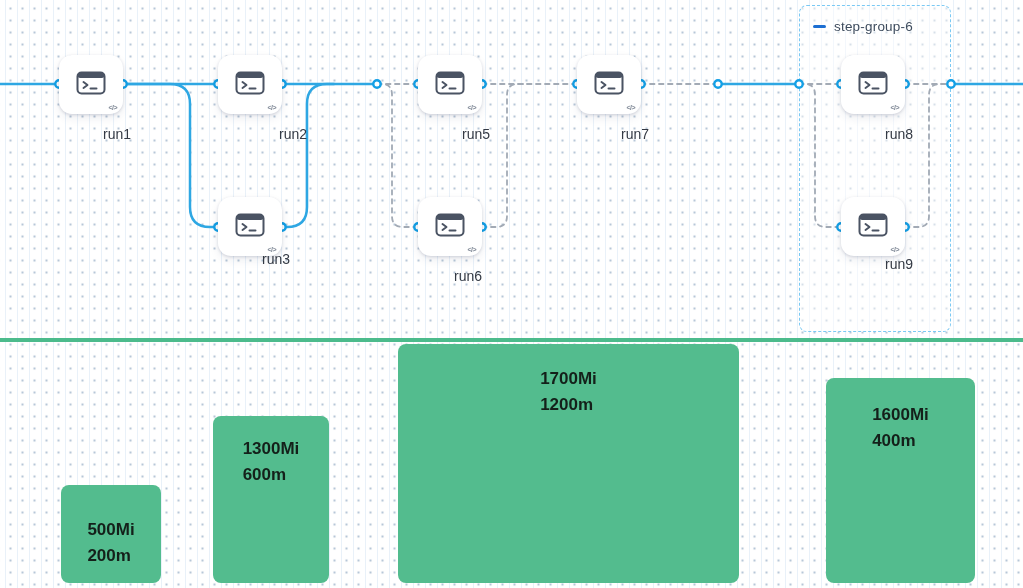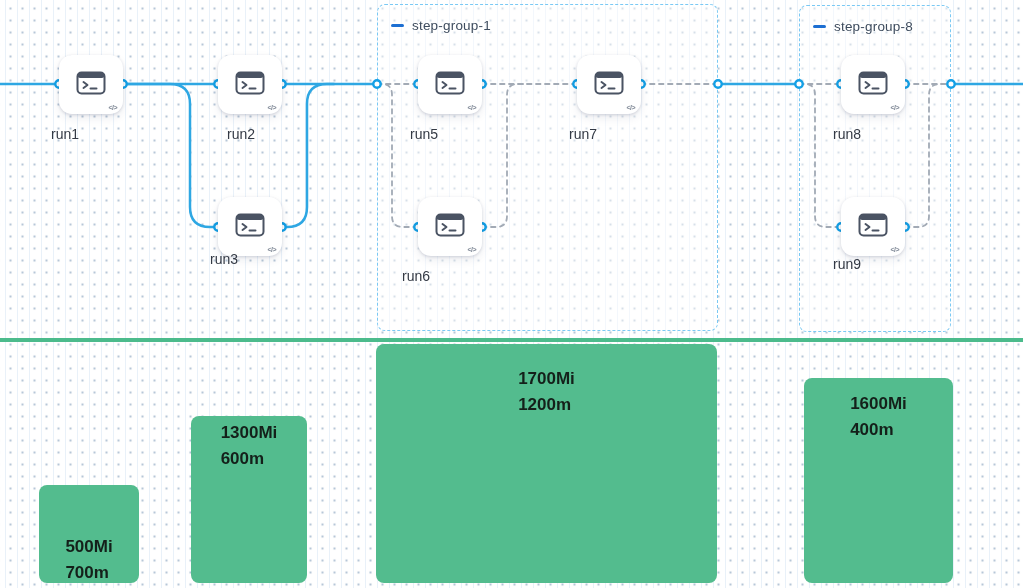--- a/index.html
+++ b/index.html
@@ -43,57 +43,51 @@
   }
   .node svg.term{position:absolute;left:17px;top:16px;}
   .code-badge{
     position:absolute;right:6px;bottom:3px;
     font-size:7px;font-weight:bold;color:#7e8795;letter-spacing:-0.5px;
   }
   .n-run1{left:59px;top:55px}.n-run2{left:218px;top:55px}.n-run3{left:218px;top:197px}
   .n-run5{left:418px;top:55px}.n-run6{left:418px;top:197px}.n-run7{left:577px;top:55px}
   .n-run8{left:841px;top:55px}.n-run9{left:841px;top:197px}
   .nlabel{
-    position:absolute;width:80px;text-align:left;
+    position:absolute;width:80px;text-align:right;
     font-size:14px;color:#333944;z-index:3;
   }
   .l-run1{left:51px;top:126px}.l-run2{left:227px;top:126px}.l-run3{left:210px;top:251px}
   .l-run5{left:410px;top:126px}.l-run6{left:402px;top:268px}.l-run7{left:569px;top:126px}
   .l-run8{left:833px;top:126px}.l-run9{left:833px;top:256px}
   
   .divider{position:absolute;left:0;top:338px;width:1023px;height:4px;background:#4cbb8c;z-index:2;}
   .bar{
-    position:absolute;background:#53bc8e;border-radius:8px;z-index:2;
+    position:absolute;background:#53bc8e;border-radius:8px;z-index:2;margin-left:22px;
   }
   .bar-label{
     width:max-content;margin:0 auto;text-align:left;
     font-size:17px;font-weight:bold;color:#14201a;line-height:26px;
   }
   .bar1{left:39px;top:485px;width:100px;height:98px}
   .bar2{left:191px;top:416px;width:116px;height:167px}
   .bar3{left:376px;top:344px;width:341px;height:239px}
   .bar4{left:804px;top:378px;width:149px;height:205px}
-  .bar1 .bar-label{padding-top:49px}.bar2 .bar-label{padding-top:4px}
-  .bar3 .bar-label{padding-top:22px}.bar4 .bar-label{padding-top:13px}
+  .bar1 .bar-label{padding-top:32px}.bar2 .bar-label{padding-top:20px}
+  .bar3 .bar-label{padding-top:22px}.bar4 .bar-label{padding-top:24px}
 </style>
 </head>
 <body>
 
 <div class="canvas">
 
-  <div class="group group1">
-    <div class="group-label">
-      <span class="group-dash"></span>
-      <span>step-group-1</span>
-    </div>
-  </div>
   <div class="group group2">
     <div class="group-label">
       <span class="group-dash"></span>
-      <span>step-group-8</span>
+      <span>step-group-6</span>
     </div>
   </div>
 
   <svg class="edges" width="1023" height="340">
     <g fill="none" stroke="#2ea7e3" stroke-width="2.5" stroke-linecap="round">
       <path d="M0 84 H59"></path>
       <path d="M123 84 H218"></path>
       <path d="M123 84 H170 Q190 84 190 104 V207 Q190 227 210 227 H218"></path>
       <path d="M282 84 H377"></path>
       <path d="M282 227 H287 Q307 227 307 207 V104 Q307 84 327 84 H334"></path>
@@ -215,21 +209,21 @@
   <div class="nlabel l-run6">run6</div>
   <div class="nlabel l-run7">run7</div>
   <div class="nlabel l-run8">run8</div>
   <div class="nlabel l-run9">run9</div>
 
   <div class="divider"></div>
 
   <div class="bar bar1">
     <div class="bar-label">
       <div>500Mi</div>
-      <div>700m</div>
+      <div>200m</div>
     </div>
   </div>
   <div class="bar bar2">
     <div class="bar-label">
       <div>1300Mi</div>
       <div>600m</div>
     </div>
   </div>
   <div class="bar bar3">
     <div class="bar-label">

